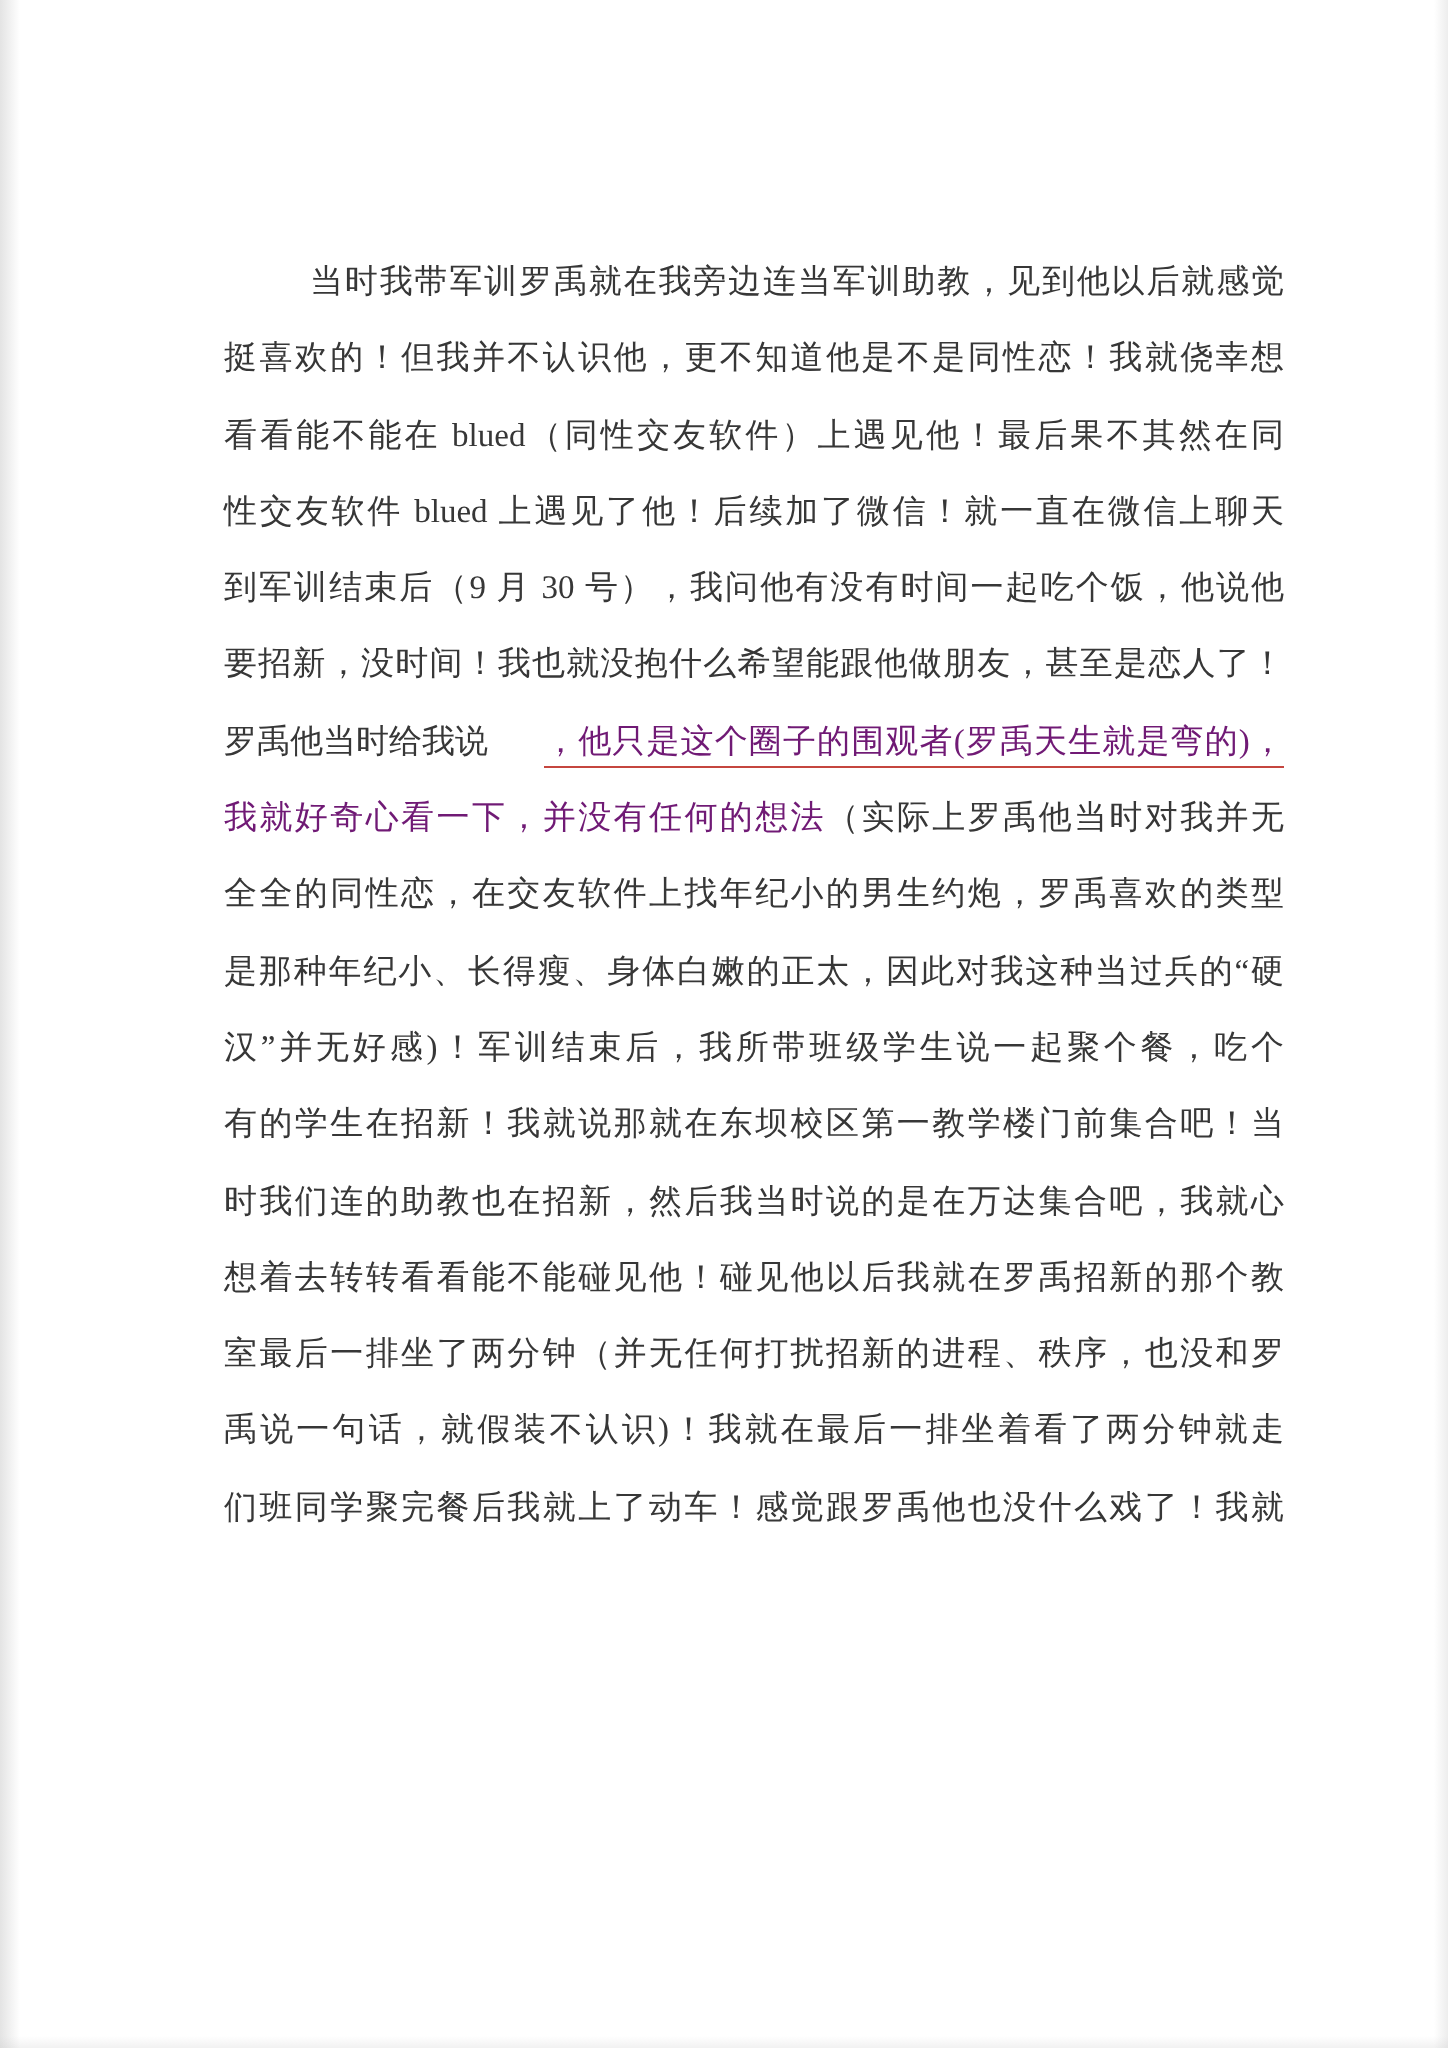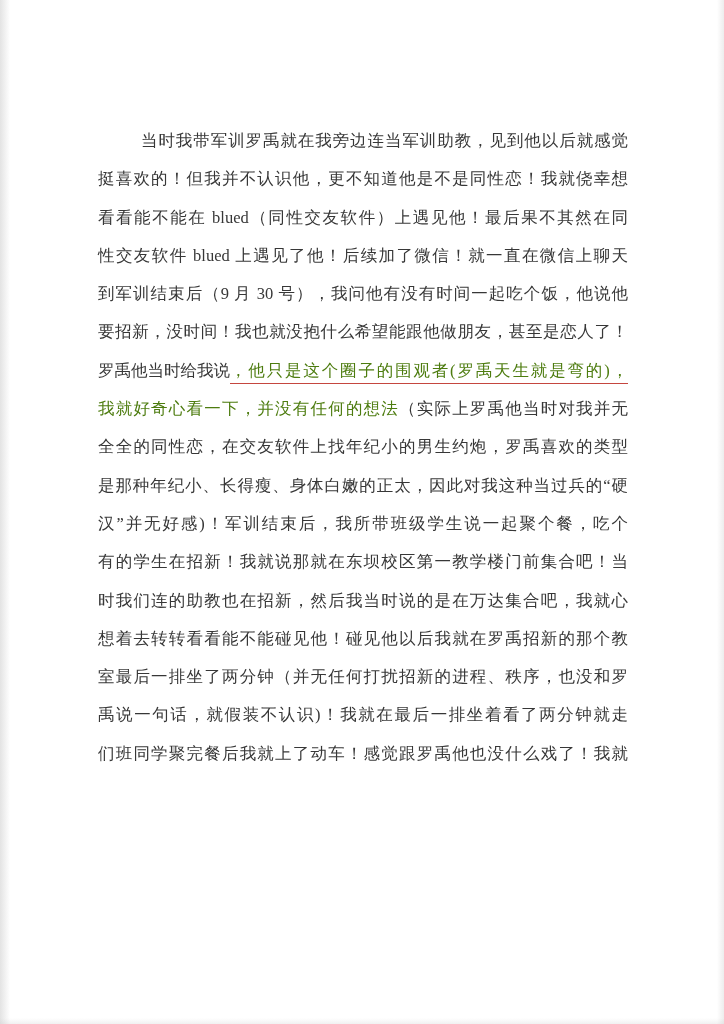--- a/index.html
+++ b/index.html
@@ -35,49 +35,50 @@
   }
   .edge-bottom {
     position: absolute;
     left: 0; right: 0; bottom: 0;
     height: 6px;
     background: linear-gradient(to top, rgba(200,200,200,0.25), rgba(255,255,255,0));
     pointer-events: none;
   }
   .textblock {
     position: absolute;
-    left: 98px;
+    left: 112px;
     top: 122px;
     width: 530px;
     color: #373737;
   }
   .line {
     font-size: 16.5px;
     line-height: 38.3px;
     height: 38.3px;
     text-align: justify;
     text-align-last: justify;
     white-space: normal;
     overflow: visible;
   }
   .line.indent {
     text-indent: 43px;
   }
   .line.line-fill {
     display: flex;
     text-align: left;
     text-align-last: auto;
+    gap: 28px;
   }
   .line.line-fill .normal {
     white-space: nowrap;
     flex: 0 0 auto;
   }
   .run.red-underline,
   .run.red-underline-fill {
-    color: #4d7c0f;
+    color: #701a75;
   }
   .run.red-underline {
     text-decoration-color: #c5463f;
     text-decoration-thickness: 1.5px;
     text-underline-offset: 4.5px;
   }
   .run.red-underline-fill {
     flex: 1 1 auto;
     text-align: justify;
     text-align-last: justify;

